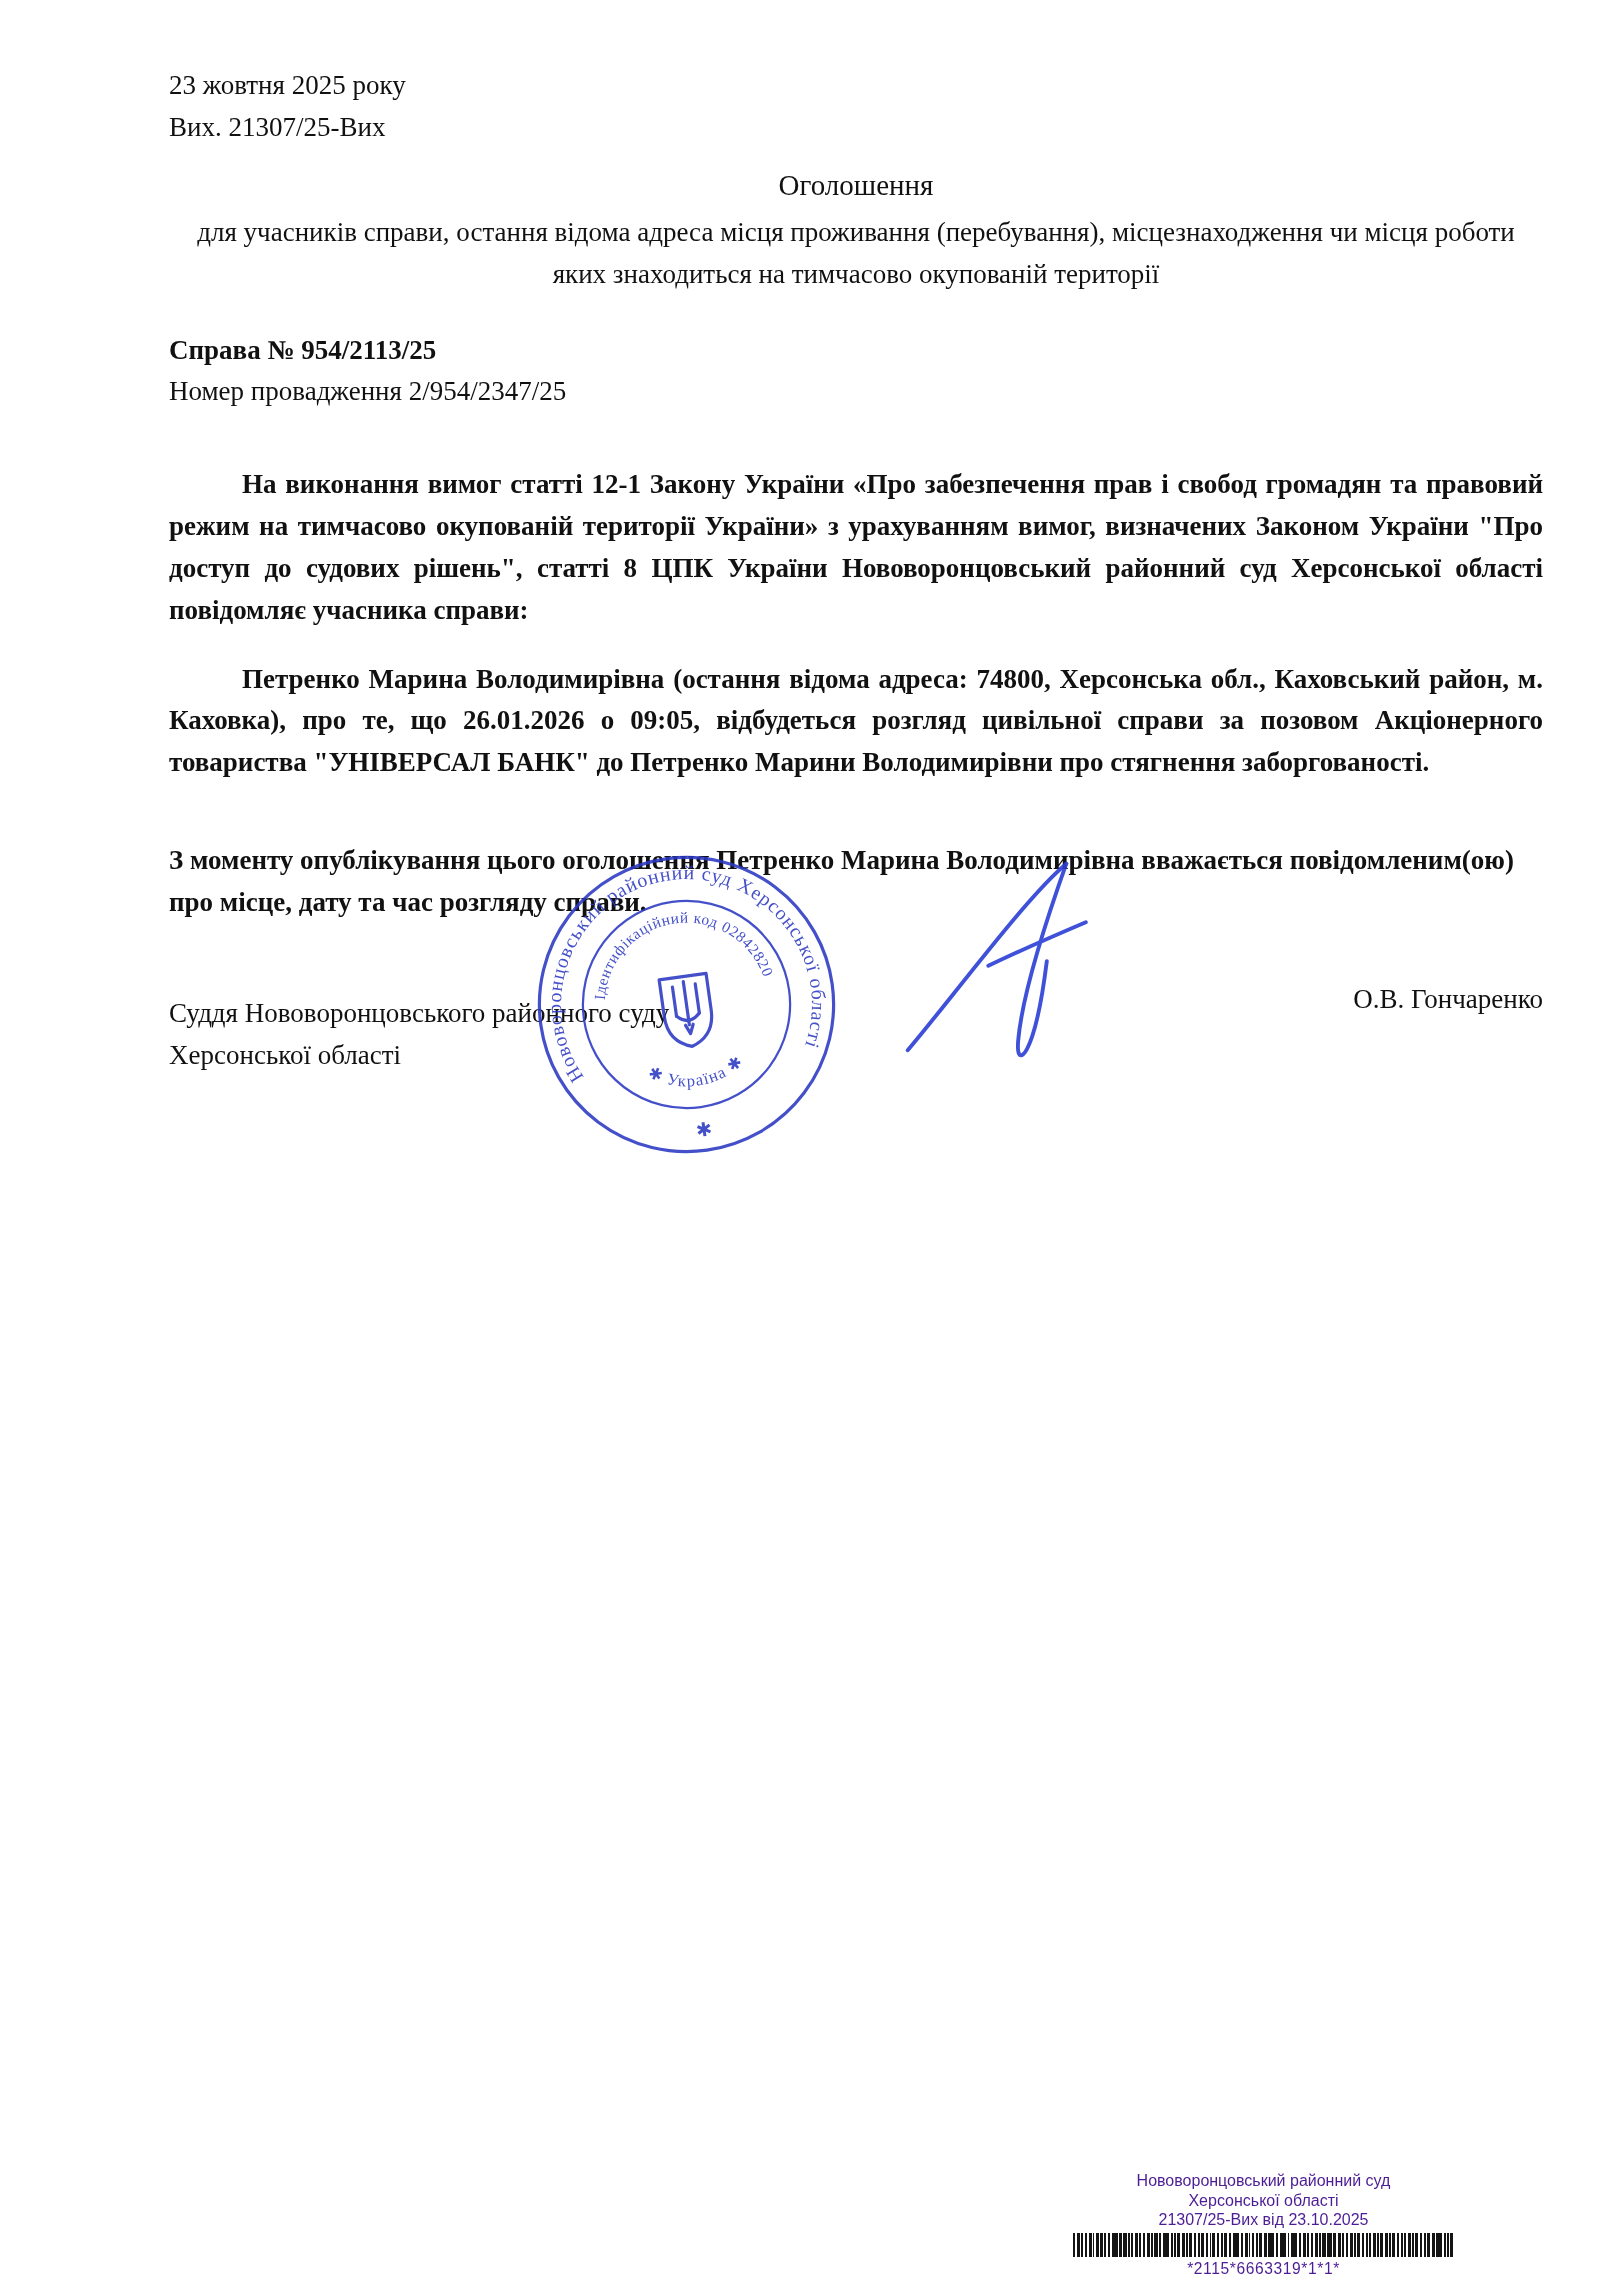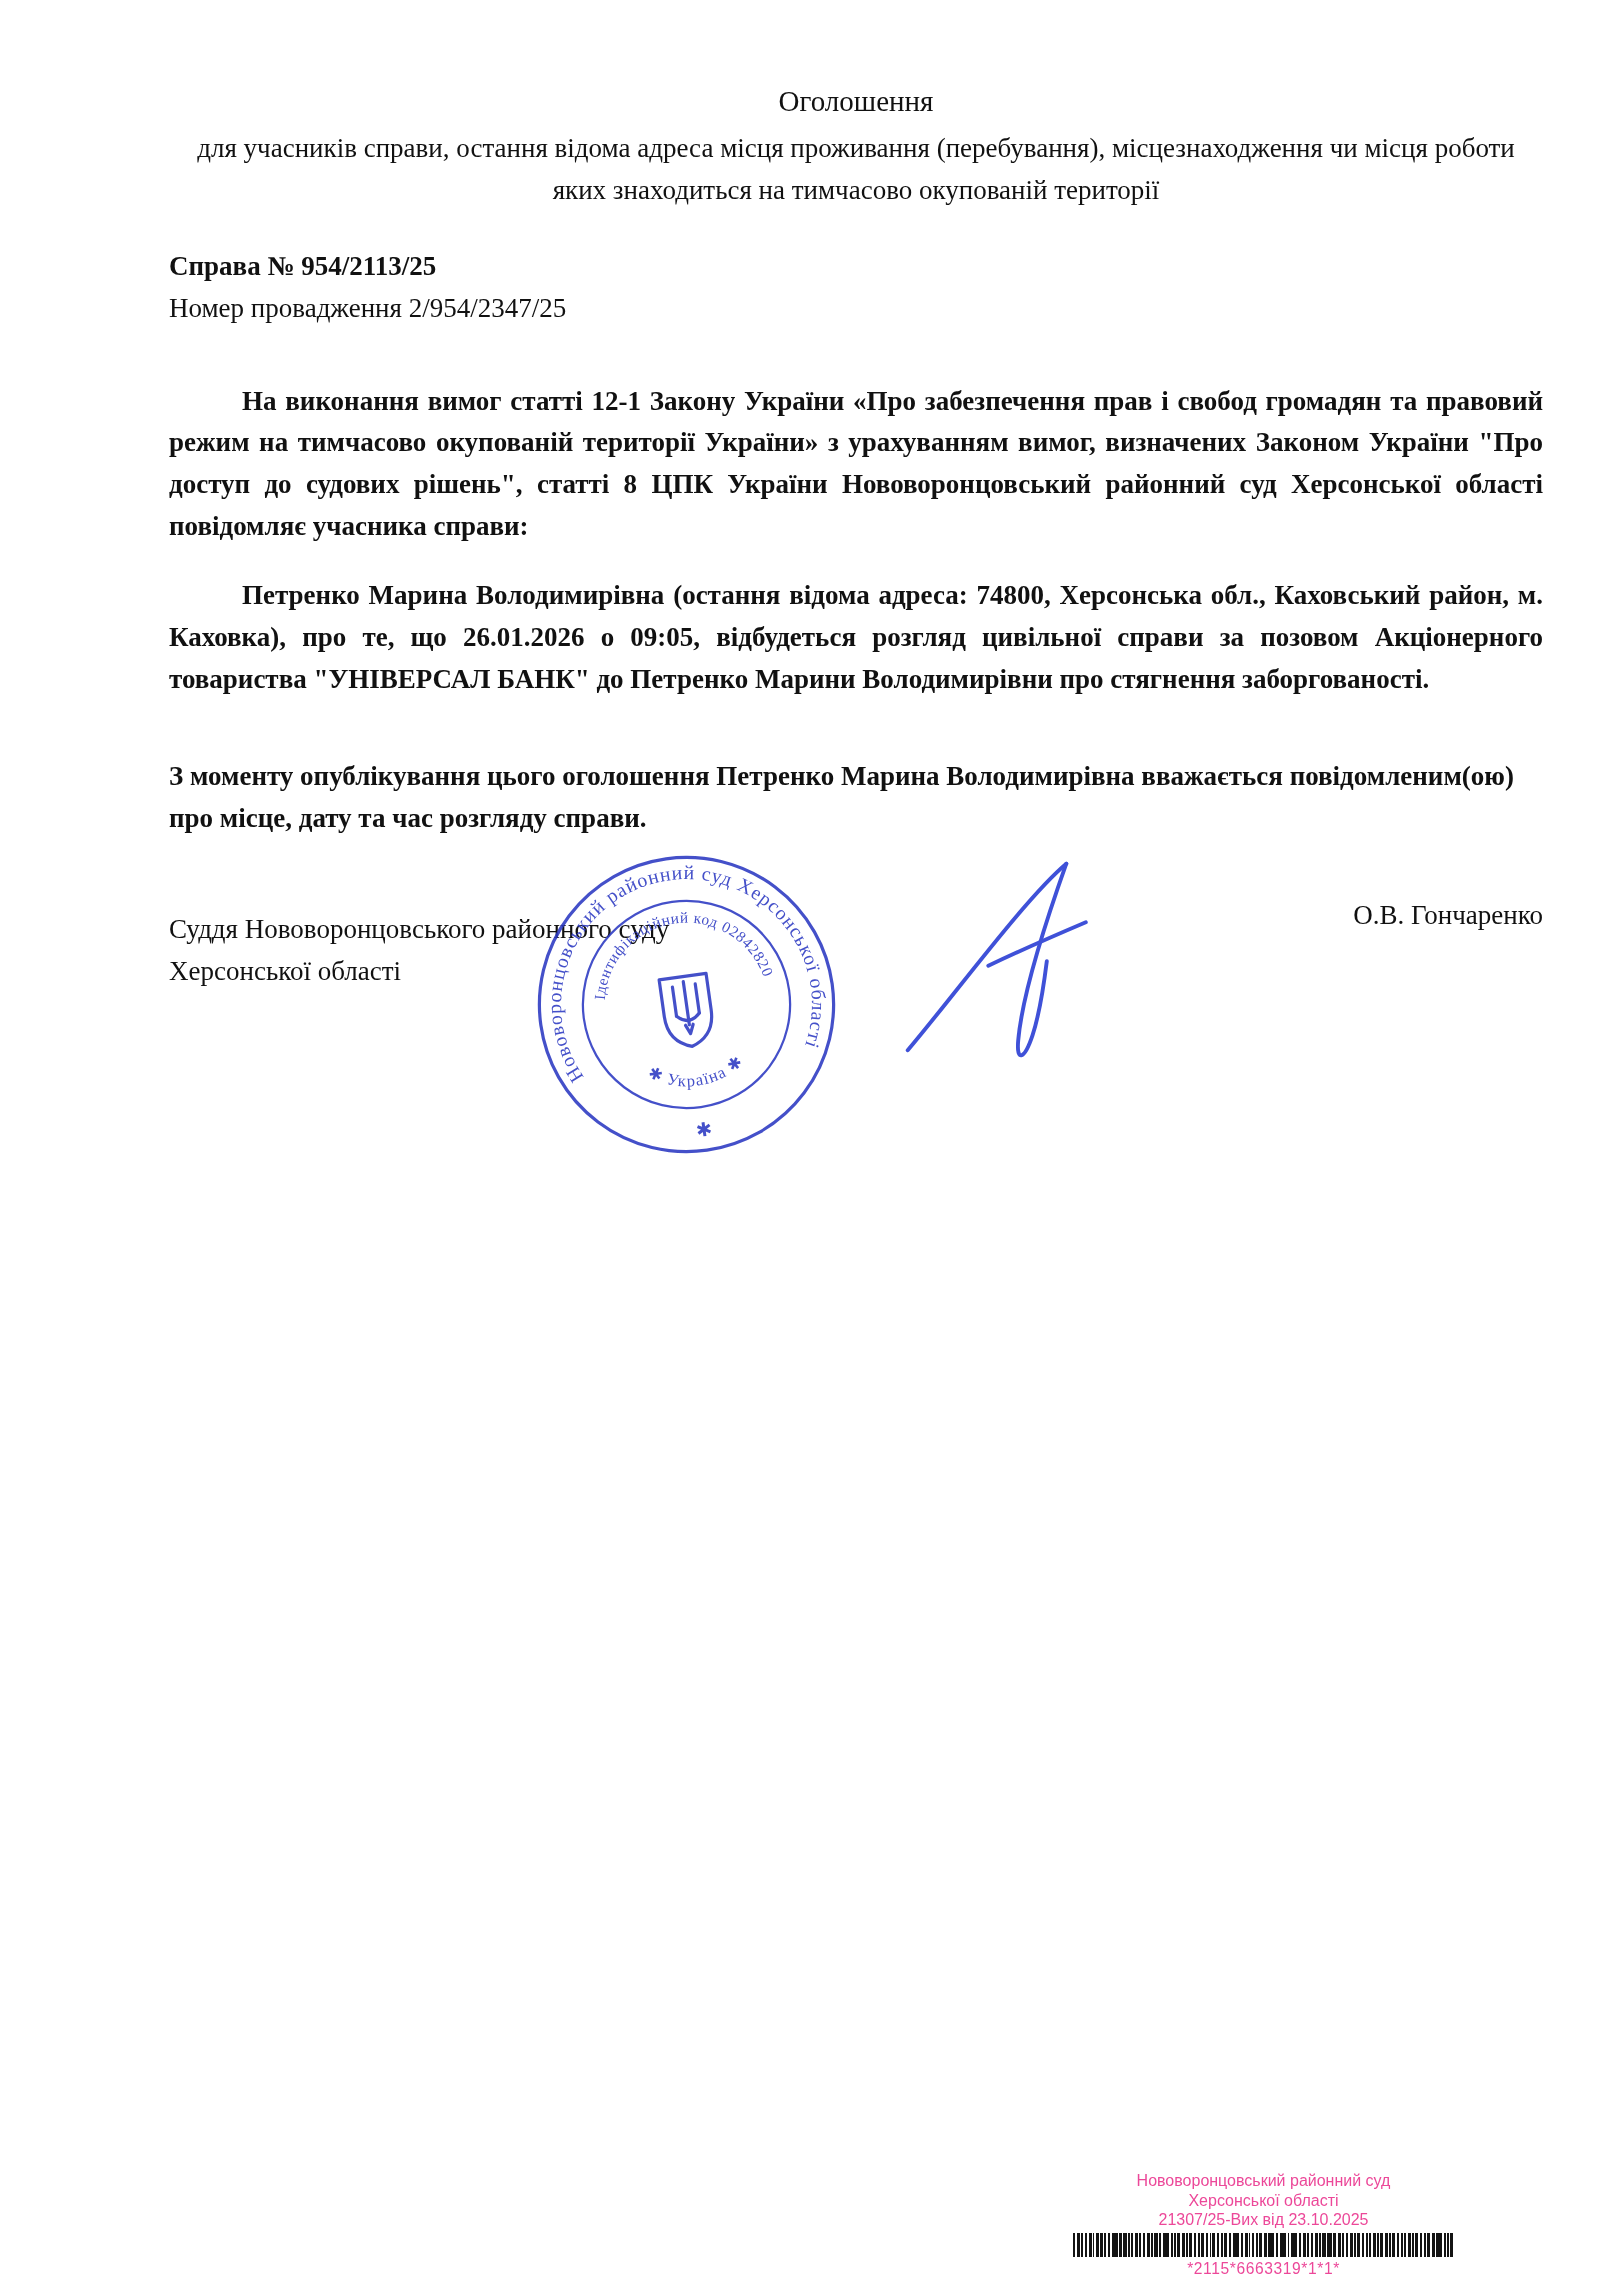--- a/index.html
+++ b/index.html
@@ -82,21 +82,21 @@
 
   .footer-block {
     position: absolute;
     left: 1072px;
     top: 2171px;
     width: 383px;
     text-align: center;
     font-family: "Liberation Sans", "DejaVu Sans", sans-serif;
     font-size: 16px;
     line-height: 1.22;
-    color: #ec4899;
+    color: #4c1d95;
   }
   .barcode {
     margin: 3.9px auto 0 auto;
     width: 382px;
     height: 23.4px;
     background:
       repeating-linear-gradient(90deg, #141414 0 1.9px, transparent 1.9px 3.9px),
       repeating-linear-gradient(90deg, #141414 0 1.3px, transparent 1.3px 5.8px),
       repeating-linear-gradient(90deg, #141414 0 0.6px, transparent 0.6px 8.4px);
   }
@@ -106,20 +106,24 @@
     letter-spacing: 0.6px;
   }
 </style>
 </head>
 <body>
 
 <div class="page">
 
   <div class="content">
 
+    <div class="date-block">
+      <div>23 жовтня 2025 року</div>
+      <div>Вих. 21307/25-Вих</div>
+    </div>
 
     <div class="doc-title">Оголошення</div>
 
     <div class="doc-subtitle">для учасників справи, остання відома адреса місця проживання (перебування), місцезнаходження чи місця роботи яких знаходиться на тимчасово окупованій території</div>
 
     <div class="case-block">
       <div class="case-line">Справа № 954/2113/25</div>
       <div class="proc-line">
         <span class="label">Номер провадження</span>
         <span class="value">2/954/2347/25</span>

